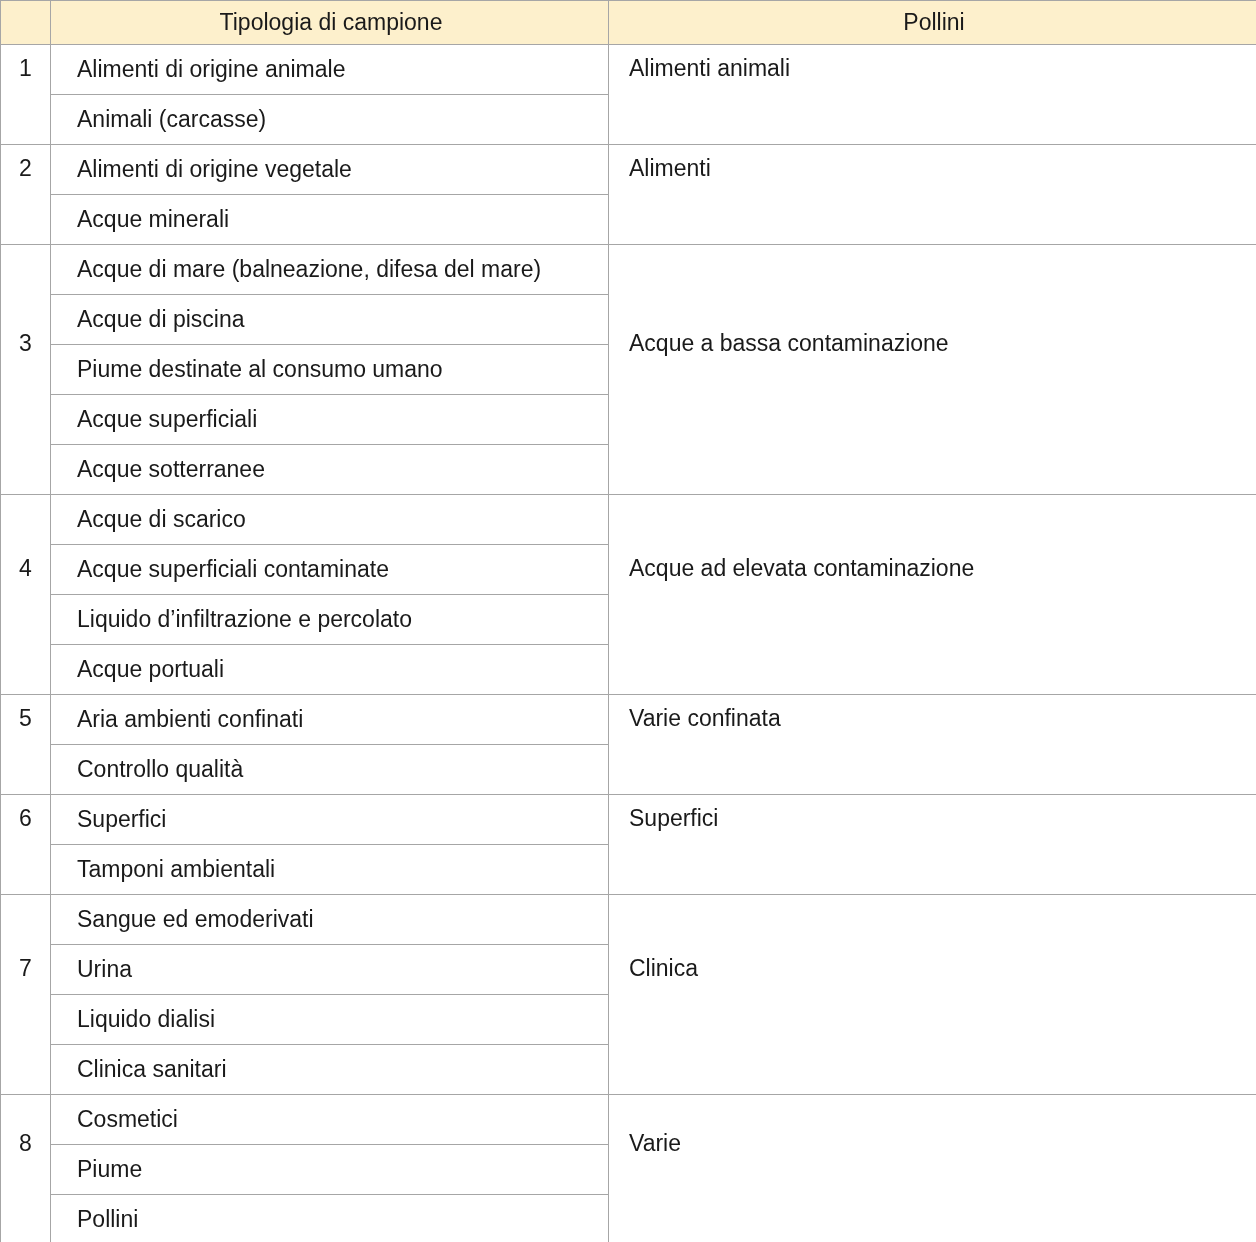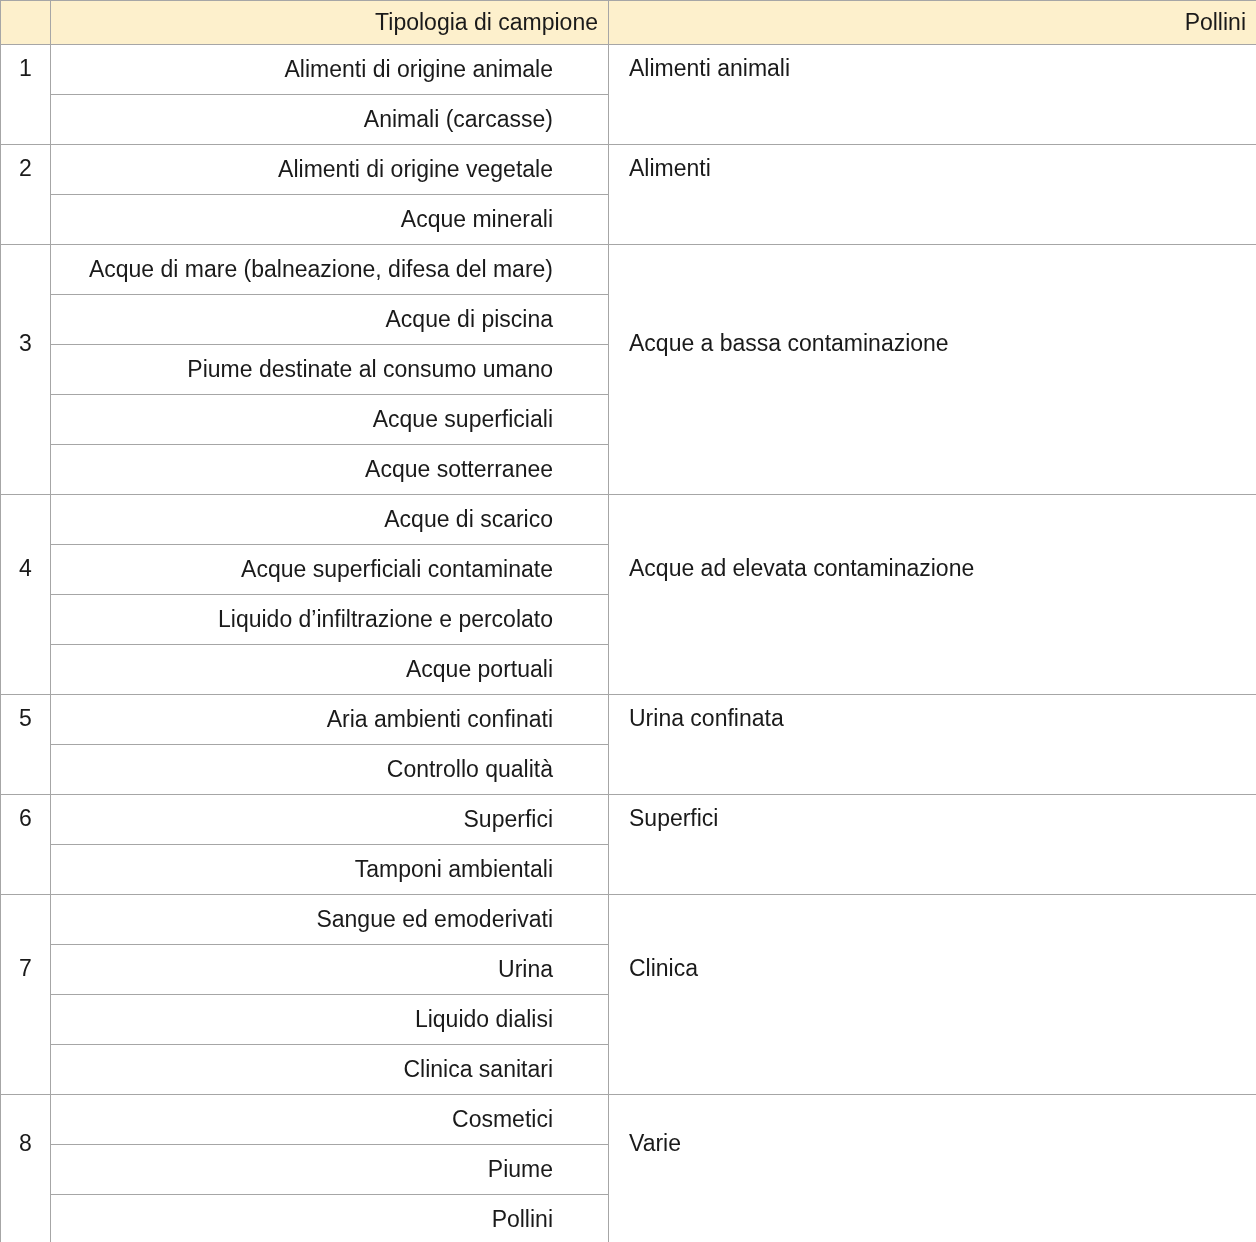--- a/index.html
+++ b/index.html
@@ -25,32 +25,31 @@
   col.c-num{width:50px;}
   col.c-tip{width:558px;}
   col.c-mat{width:648px;}
   th,td{
     border:1px solid var(--border);
     font-weight:400;
   }
   thead th{
     background:var(--header-bg);
     height:43px;
-    text-align:right;
+    text-align:center;
     vertical-align:middle;
     padding:0 10px 0 13px;
     white-space:nowrap;
     overflow:hidden;
   }
   td.item{
     height:41px;
     vertical-align:middle;
-    padding:4px 55px 4px 12px;
+    padding:4px 55px 4px 26px;
     line-height:31px;
-    text-align:right;
   }
   td.num{
     text-align:center;
     vertical-align:middle;
     
     padding:0 0 52px 0;
     line-height:31px;
   }
   td.matrix{
     vertical-align:middle;
@@ -119,21 +118,21 @@
       </tr>
       <tr>
         <td class="item">Liquido d’infiltrazione e percolato</td>
       </tr>
       <tr>
         <td class="item">Acque portuali</td>
       </tr>
       <tr>
         <td class="num" rowspan="2">5</td>
         <td class="item">Aria ambienti confinati</td>
-        <td class="matrix" rowspan="2">Urina confinata</td>
+        <td class="matrix" rowspan="2">Varie confinata</td>
       </tr>
       <tr>
         <td class="item">Controllo qualità</td>
       </tr>
       <tr>
         <td class="num" rowspan="2">6</td>
         <td class="item">Superfici</td>
         <td class="matrix" rowspan="2">Superfici</td>
       </tr>
       <tr>

